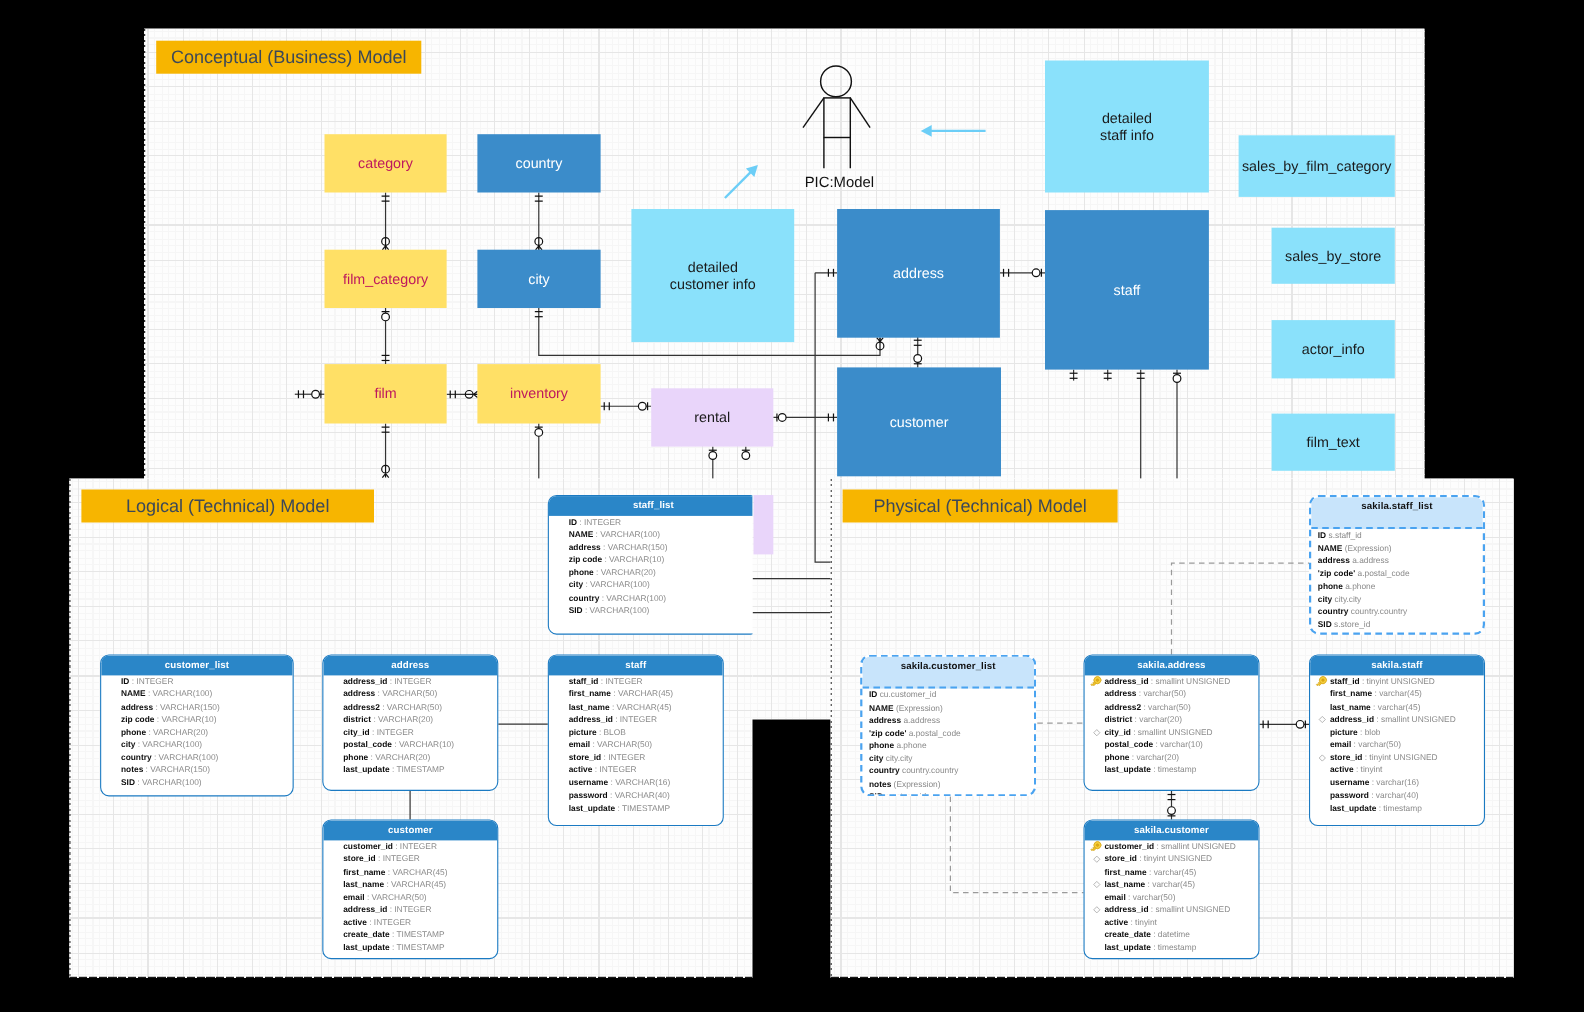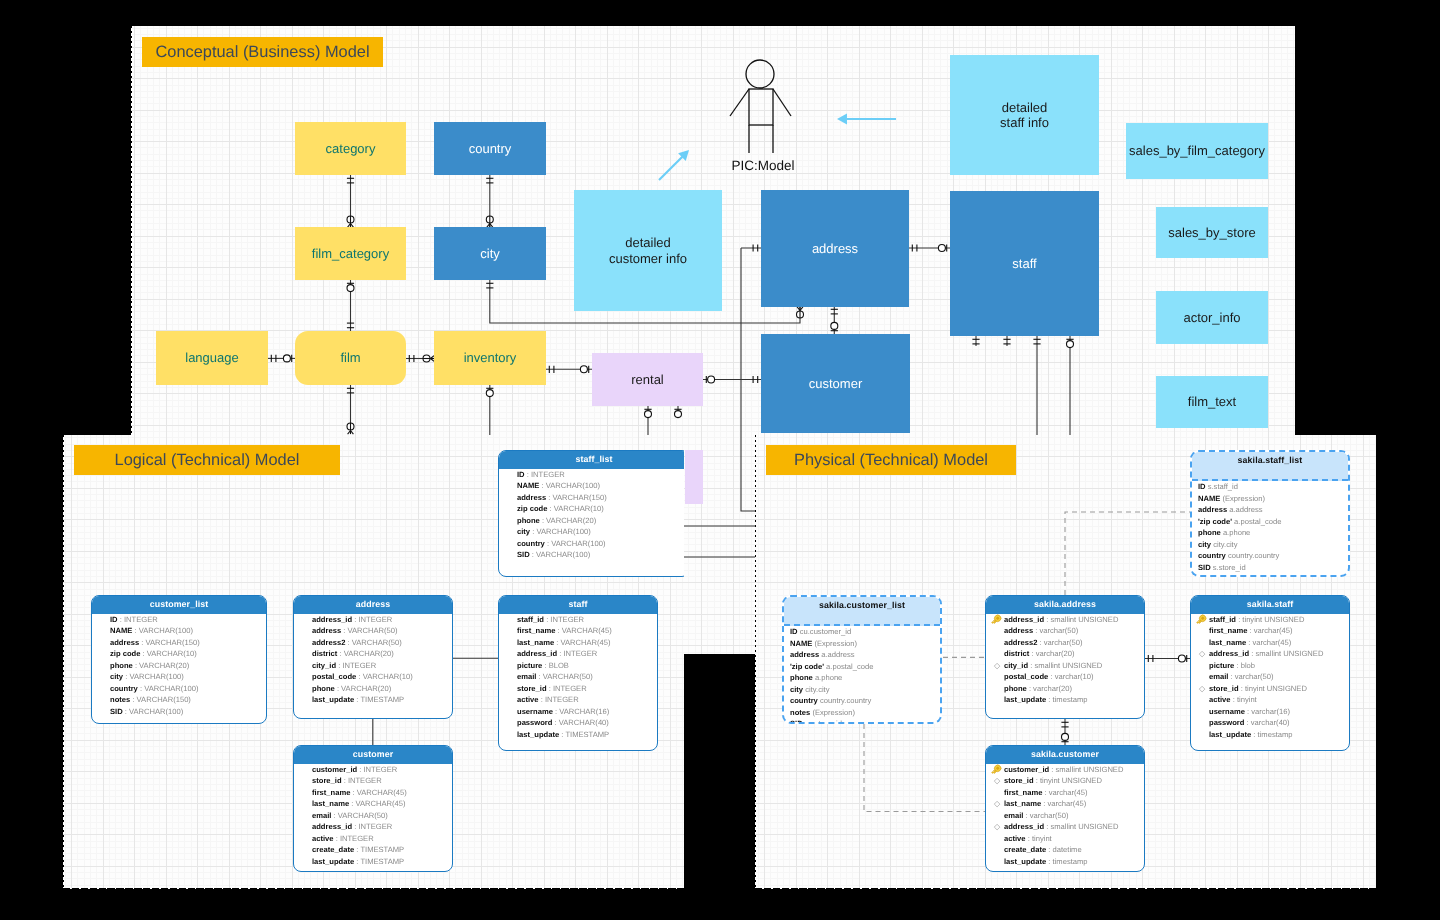--- a/index.html
+++ b/index.html
@@ -13,21 +13,21 @@
   .tear-bottom{position:absolute;left:0;right:0;bottom:0;height:1.2px;
     background-image:repeating-linear-gradient(to right,#000 0 7.4px,transparent 7.4px 8.9px);}
   .tear-left{position:absolute;left:0;top:0;bottom:0;width:1.3px;
     background-image:repeating-linear-gradient(to bottom,#000 0 2px,transparent 2px 5px);}
 
   .ptitle{position:absolute;background:#f7b500;color:#3c4858;font-size:16.4px;
     display:flex;align-items:center;justify-content:center;white-space:nowrap;}
 
   .ent{position:absolute;display:flex;align-items:center;justify-content:center;
     text-align:center;font-size:13px;line-height:15.5px;}
-  .ent.yellow{background:#ffe066;color:#0f766e;}
+  .ent.yellow{background:#ffe066;color:#be185d;}
   .ent.blue{background:#3b8cca;color:#ffffff;}
   .ent.cyan{background:#8ae1fb;color:#1a1a1a;}
   .ent.violet{background:#e9d5fa;color:#1a1a1a;}
 
   svg.ov{position:absolute;left:0;top:0;width:100%;height:100%;overflow:visible;}
   .ln{stroke:#333;stroke-width:1.1;fill:none;}
   .dln{stroke:#9a9a9a;stroke-width:1.1;fill:none;stroke-dasharray:5 4;}
   .sym{stroke:#111;stroke-width:1.1;fill:none;}
   .symf{fill:#fff;stroke:#111;stroke-width:1.1;}
 
@@ -176,22 +176,21 @@
           </g>
           <g>
             <line x1="659" y1="180" x2="683.3431457505077" y2="155.65685424949237" stroke="#6ccef7" stroke-width="2.2" stroke-linecap="butt"></line>
             <polygon points="689,150 685.7473088065419,160.88944443027285 678.1105555697272,153.2526911934581" fill="#6ccef7"></polygon>
           </g>
         </svg>
         <div class="ent yellow" style="left: 295px; top: 122px; width: 111px; height: 53px;">category</div>
         <div class="ent blue" style="left: 434px; top: 122px; width: 112px; height: 53px;">country</div>
         <div class="ent yellow" style="left: 295px; top: 227px; width: 111px; height: 53px;">film_category</div>
         <div class="ent blue" style="left: 434px; top: 227px; width: 112px; height: 53px;">city</div>
-        <div class="ent yellow" style="left: 156px; top: 331px; width: 112px; height: 54px;">language</div>
-        <div class="ent yellow" style="left: 295px; top: 331px; width: 111px; height: 54px; border-radius: 13px;">film</div>
+        <div class="ent yellow" style="left: 295px; top: 331px; width: 111px; height: 54px;">film</div>
         <div class="ent yellow" style="left: 434px; top: 331px; width: 112px; height: 54px;">inventory</div>
         <div class="ent violet" style="left: 592px; top: 353px; width: 111px; height: 53px;">rental</div>
         <div class="ent violet" style="left: 685px; top: 450px; width: 18px; height: 54px;"></div>
         <div class="ent cyan" style="left: 574px; top: 190px; width: 148px; height: 121px;">
           <div>
             <div>detailed</div>
             <div>customer info</div>
           </div>
         </div>
         <div class="ent blue" style="left: 761px; top: 190px; width: 148px; height: 117px;">address</div>

